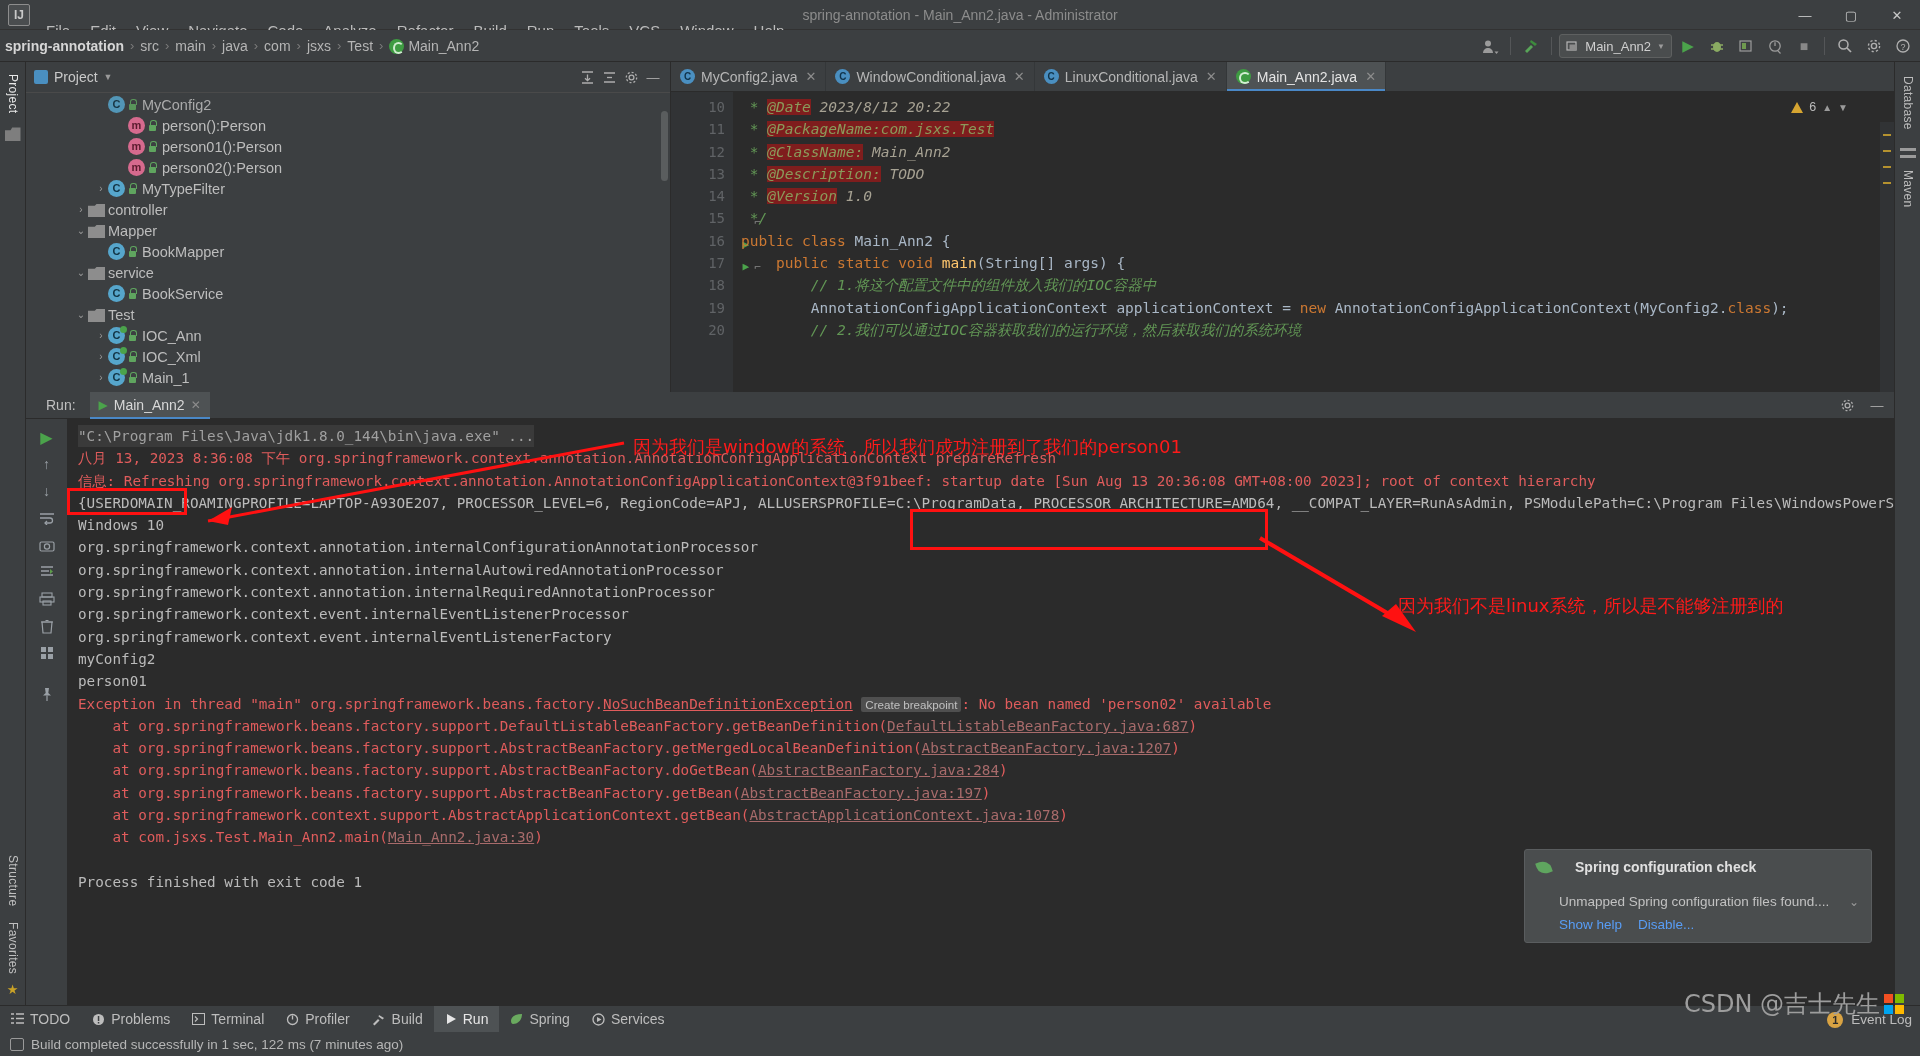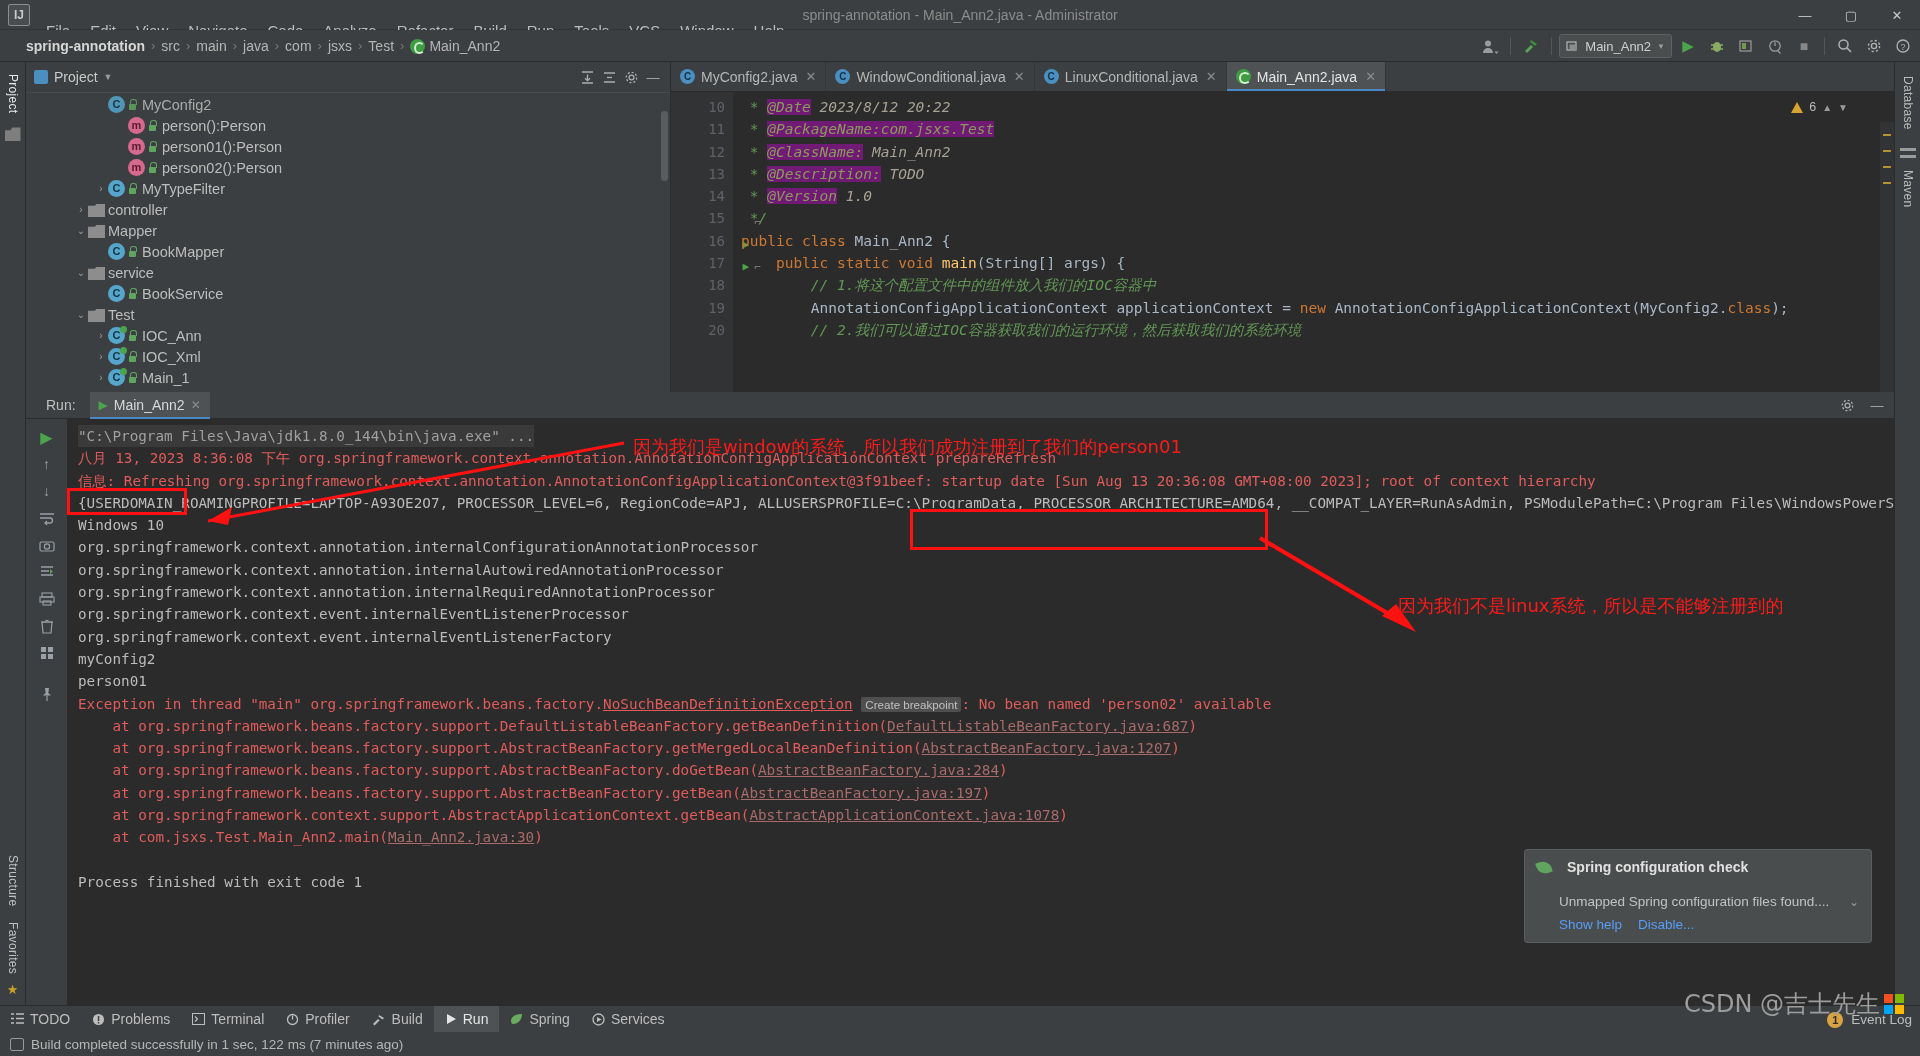--- a/index.html
+++ b/index.html
@@ -21,21 +21,21 @@
   .menu{display:flex;align-items:center;gap:2px;margin-top:32px;}
   .menu-item{font-size:15px;color:#bcbcbc;padding:3px 9px;white-space:nowrap;line-height:1;}
   .win-title{position:absolute;left:50%;transform:translateX(-50%);font-size:14px;color:#8c8c8c;
              white-space:nowrap;}
   .win-btns{position:absolute;right:0;top:0;height:30px;display:flex;align-items:center;}
   .win-btn{width:46px;height:30px;display:flex;align-items:center;justify-content:center;
            color:#c8c8c8;font-size:13px;}
 
   
   .navbar{height:32px;background:#3c3f41;display:flex;align-items:center;flex:0 0 32px;
-          border-bottom:1px solid #2b2b2b;position:relative;padding-left:22px;}
+          border-bottom:1px solid #2b2b2b;position:relative;padding-left:1px;}
   .crumbs{display:flex;align-items:center;font-size:14px;color:#b5b5b5;}
   .crumb{padding:0 4px;white-space:nowrap;}
   .crumb.first{font-weight:bold;color:#d6d6d6;}
   .crumb-sep{color:#7b7b7b;font-size:13px;padding:0 2px;}
   .crumb-ico{width:15px;height:15px;border-radius:50%;background:#3e9c42;display:inline-block;
              margin-right:4px;position:relative;vertical-align:-3px;}
   .crumb-ico:after{content:"";position:absolute;left:4px;top:3px;width:7px;height:8px;
                    border:2px solid #cfeccf;border-radius:50%;border-right-color:transparent;}
   .nav-right{position:absolute;right:4px;top:0;height:32px;display:flex;align-items:center;gap:3px;}
   .tb-ico{width:26px;height:26px;display:flex;align-items:center;justify-content:center;
@@ -116,21 +116,21 @@
   .code{flex:1;display:flex;font-family:"DejaVu Sans Mono","Liberation Mono",monospace;
         font-size:14.5px;overflow:hidden;position:relative;background:#2b2b2b;}
   .gutter{width:62px;flex:0 0 62px;background:#313335;text-align:right;color:#606366;
           padding-top:4px;user-select:none;position:relative;}
   .gline{height:22.3px;line-height:22.3px;padding-right:8px;font-size:14px;position:relative;}
   .gmark{position:absolute;right:-16px;top:4px;color:#4ba34b;font-size:11px;}
   .gfold{position:absolute;right:-28px;top:5px;color:#8a8a8a;font-size:11px;}
   .codearea{flex:1;padding-top:4px;overflow:hidden;position:relative;padding-left:8px;}
   .cline{height:22.3px;line-height:22.3px;white-space:pre;color:#a9b7c6;}
   .cmt{color:#629755;font-style:italic;}
-  .jd-tag{color:#8a9a5b;font-style:italic;background:#701a75;}
+  .jd-tag{color:#8a9a5b;font-style:italic;background:#7f1d1d;}
   .jd-val{color:#a7a293;font-style:italic;}
   .kw{color:#cc7832;}
   .typ{color:#a9b7c6;}
   .fn{color:#ffc66d;}
   .editor-warn{position:absolute;right:46px;top:38px;display:flex;align-items:center;gap:6px;
                font-size:12.5px;color:#bcbcbc;}
   .warn-tri{width:0;height:0;border-left:6px solid transparent;border-right:6px solid transparent;
             border-bottom:11px solid #d6a531;position:relative;}
   .mini-right{position:absolute;right:0;top:30px;bottom:0;width:14px;background:#313335;}
   .mm-mark{position:absolute;right:3px;width:8px;height:2px;background:#b5922f;}
@@ -164,21 +164,21 @@
 
   
   .annot{position:absolute;color:#ff1a1a;font-size:18px;font-weight:500;white-space:nowrap;
          font-family:"DejaVu Sans",sans-serif;}
   .redbox{position:absolute;border:3px solid #ff1111;}
   .arrow-svg{position:absolute;pointer-events:none;}
 
   
   .notif{position:absolute;right:22px;bottom:62px;width:348px;background:#4a4d4e;
          border:1px solid #5a5d5f;border-radius:3px;padding:9px 12px 10px 12px;}
-  .notif-title{font-size:14px;font-weight:bold;color:#e0e0e0;display:flex;align-items:center;gap:16px;}
+  .notif-title{font-size:14px;font-weight:bold;color:#e0e0e0;display:flex;align-items:center;gap:24px;}
   .leaf{width:14px;height:13px;background:#5fa55f;border-radius:0 70% 0 70%;transform:rotate(-20deg);}
   .notif-sub{font-size:13.5px;color:#c2c2c2;margin:19px 0 0 22px;display:flex;align-items:center;}
   .notif-sub .chev{margin-left:auto;color:#9a9a9a;font-size:12px;}
   .notif-links{margin:8px 0 0 22px;display:flex;gap:16px;font-size:13.5px;}
   .notif-links a{color:#589df6;text-decoration:none;}
 
   
   .bottombar{height:27px;background:#3c3f41;display:flex;align-items:stretch;flex:0 0 27px;
              border-top:1px solid #2b2b2b;position:relative;}
   .bb-item{display:flex;align-items:center;gap:6px;padding:0 11px;font-size:14px;color:#bdbdbd;}

